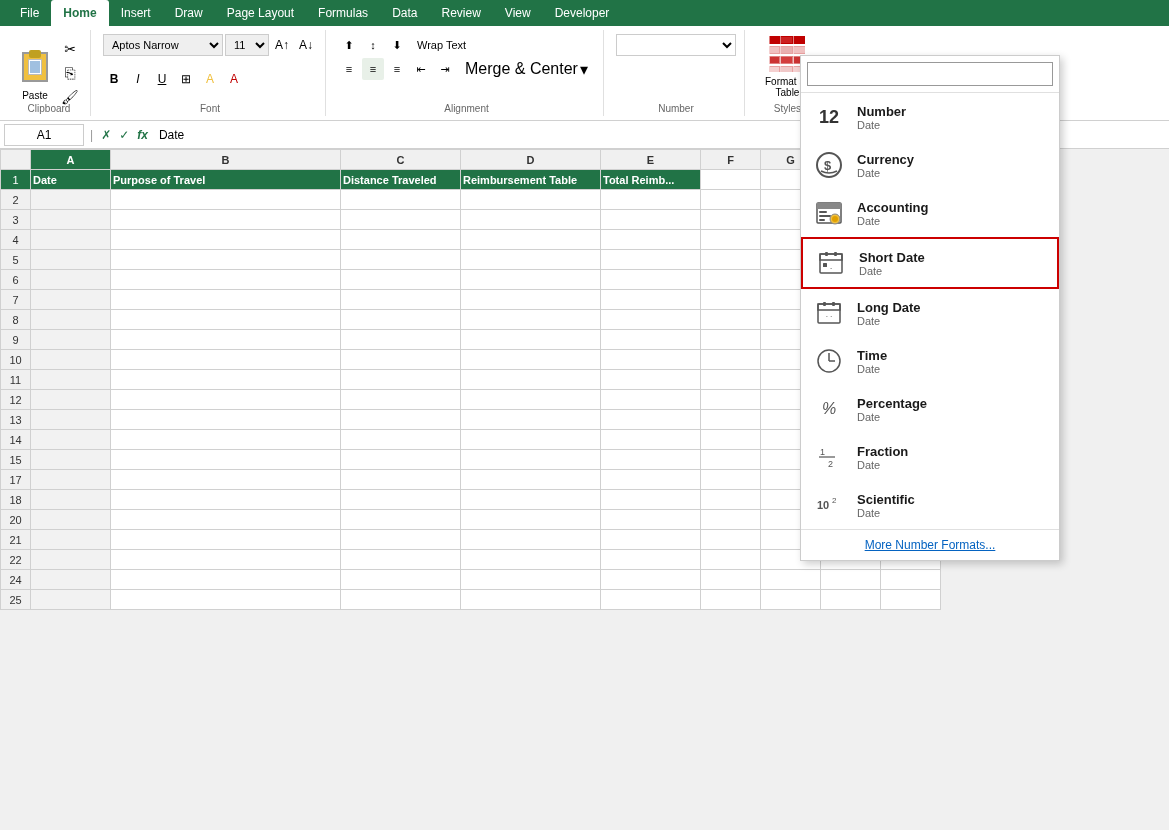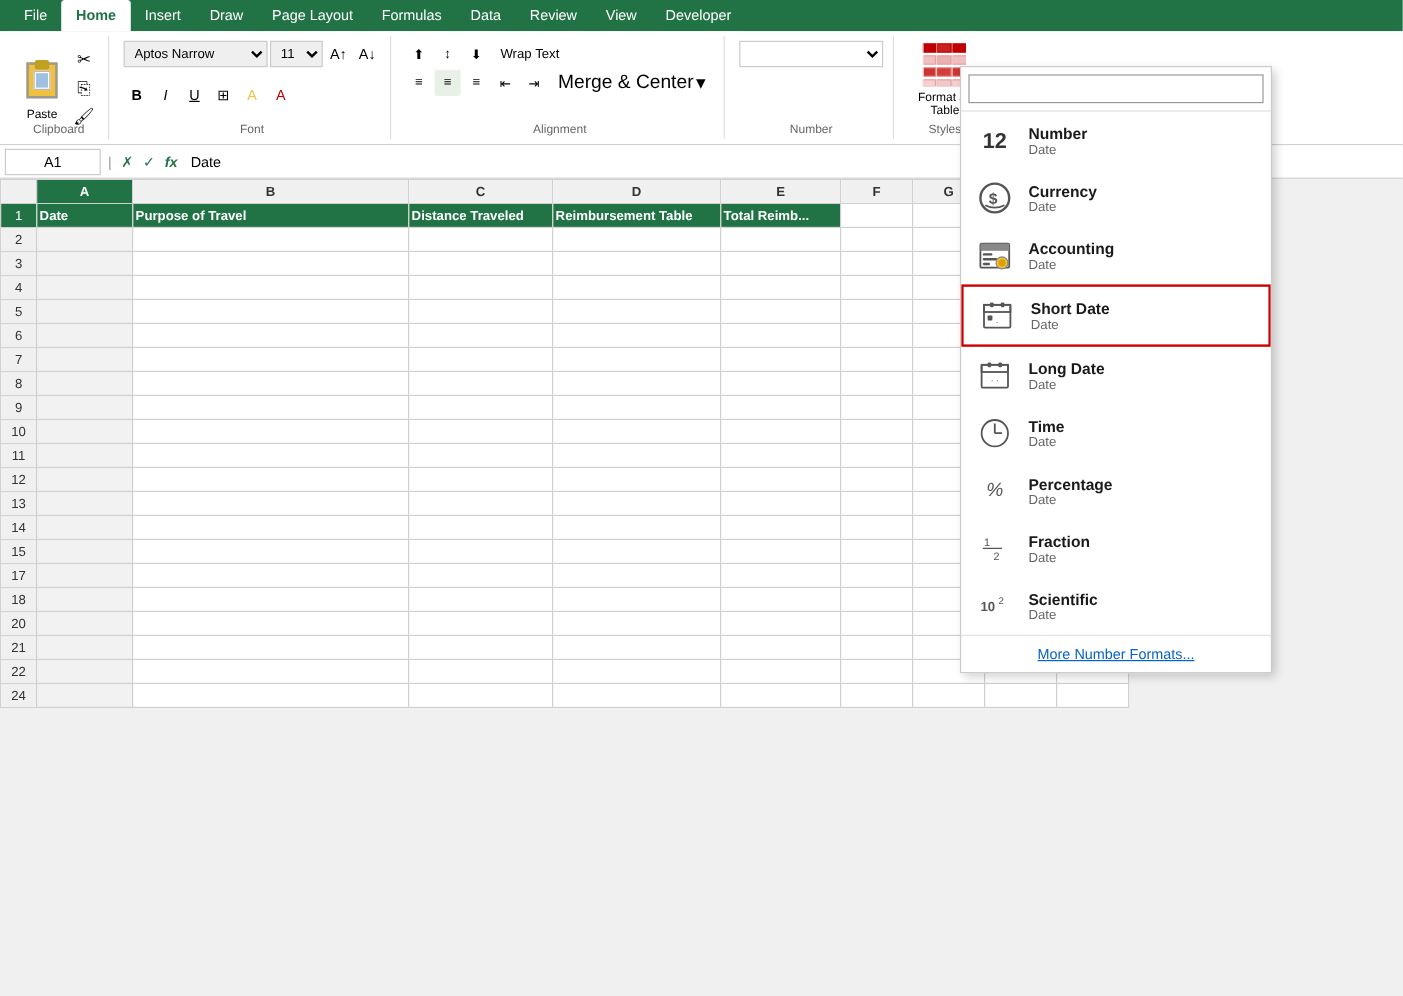--- a/index.html
+++ b/index.html
@@ -495,20 +495,32 @@
             <td class="cell date-col" style="width: 80px;"></td>
             <td class="cell" style="width: 230px;"></td>
             <td class="cell" style="width: 120px;"></td>
             <td class="cell" style="width: 140px;"></td>
             <td class="cell" style="width: 100px;"></td>
             <td class="cell"></td>
             <td class="cell"></td>
             <td class="cell"></td>
             <td class="cell"></td>
           </tr>
+          <tr>
+            <td class="row-header">25</td>
+            <td class="cell date-col" style="width: 80px;"></td>
+            <td class="cell" style="width: 230px;"></td>
+            <td class="cell" style="width: 120px;"></td>
+            <td class="cell" style="width: 140px;"></td>
+            <td class="cell" style="width: 100px;"></td>
+            <td class="cell"></td>
+            <td class="cell"></td>
+            <td class="cell"></td>
+            <td class="cell"></td>
+          </tr>
         </tbody>
     </table>
   </div>
 </div>
 
 <div class="dropdown-overlay">
 
   <div class="dropdown-search-box">
     <input class="dropdown-search-input" type="text" placeholder="" style="">
   </div>

